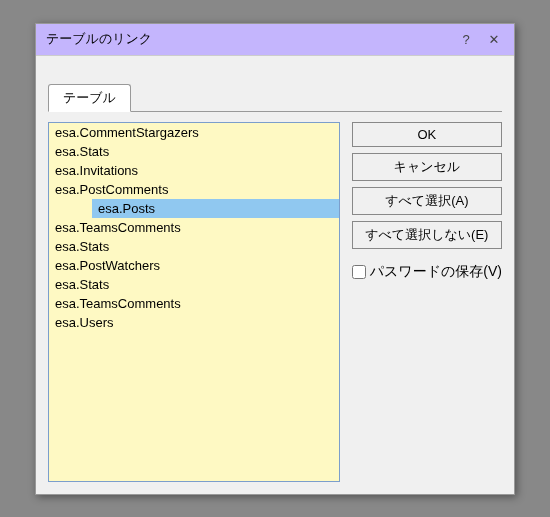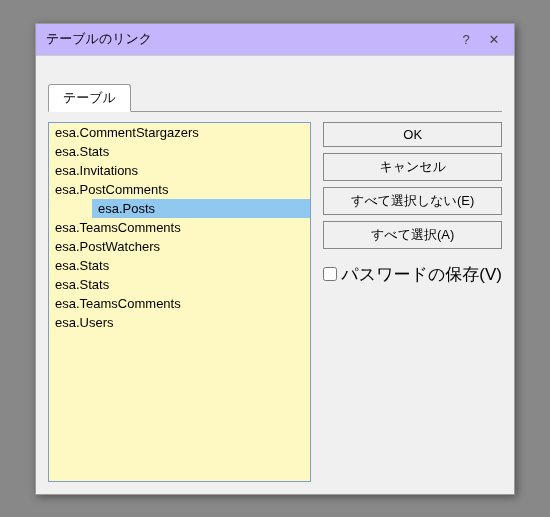--- a/index.html
+++ b/index.html
@@ -151,21 +151,21 @@
       gap: 4px;
       margin-top: 8px;
     }
 
     .checkbox-row input[type="checkbox"] {
       width: 14px;
       height: 14px;
     }
 
     .checkbox-label {
-      font-size: 17px;
+      font-size: 14px;
     }
   </style>
 </head>
 <body>
 
 <div class="dialog">
   <div class="title-bar">
     <span class="title-bar-title">テーブルのリンク</span>
     <div class="title-bar-controls">
       <span class="title-bar-help">?</span>
@@ -181,32 +181,32 @@
     </div>
 
     <div class="content-area">
       <div class="list-container" id="list-container">
       <div class="list-item">esa.CommentStargazers</div>
           <div class="list-item">esa.Stats</div>
           <div class="list-item">esa.Invitations</div>
           <div class="list-item">esa.PostComments</div>
           <div class="list-item selected">esa.Posts</div>
           <div class="list-item">esa.TeamsComments</div>
+          <div class="list-item">esa.Stats</div>
           <div class="list-item">esa.PostWatchers</div>
-          <div class="list-item">esa.Stats</div>
           <div class="list-item">esa.Stats</div>
           <div class="list-item">esa.TeamsComments</div>
           <div class="list-item">esa.Users</div>
         </div>
 
       <div class="button-panel">
         <button class="btn">OK</button>
         <button class="btn">キャンセル</button>
+        <button class="btn">すべて選択(A)</button>
         <button class="btn">すべて選択しない(E)</button>
-        <button class="btn">すべて選択(A)</button>
 
         <div class="checkbox-row">
           <input type="checkbox" id="pwd-checkbox" style="">
           <label class="checkbox-label" for="pwd-checkbox">パスワードの保存(V)</label>
         </div>
       </div>
     </div>
   </div>
 </div>
 

